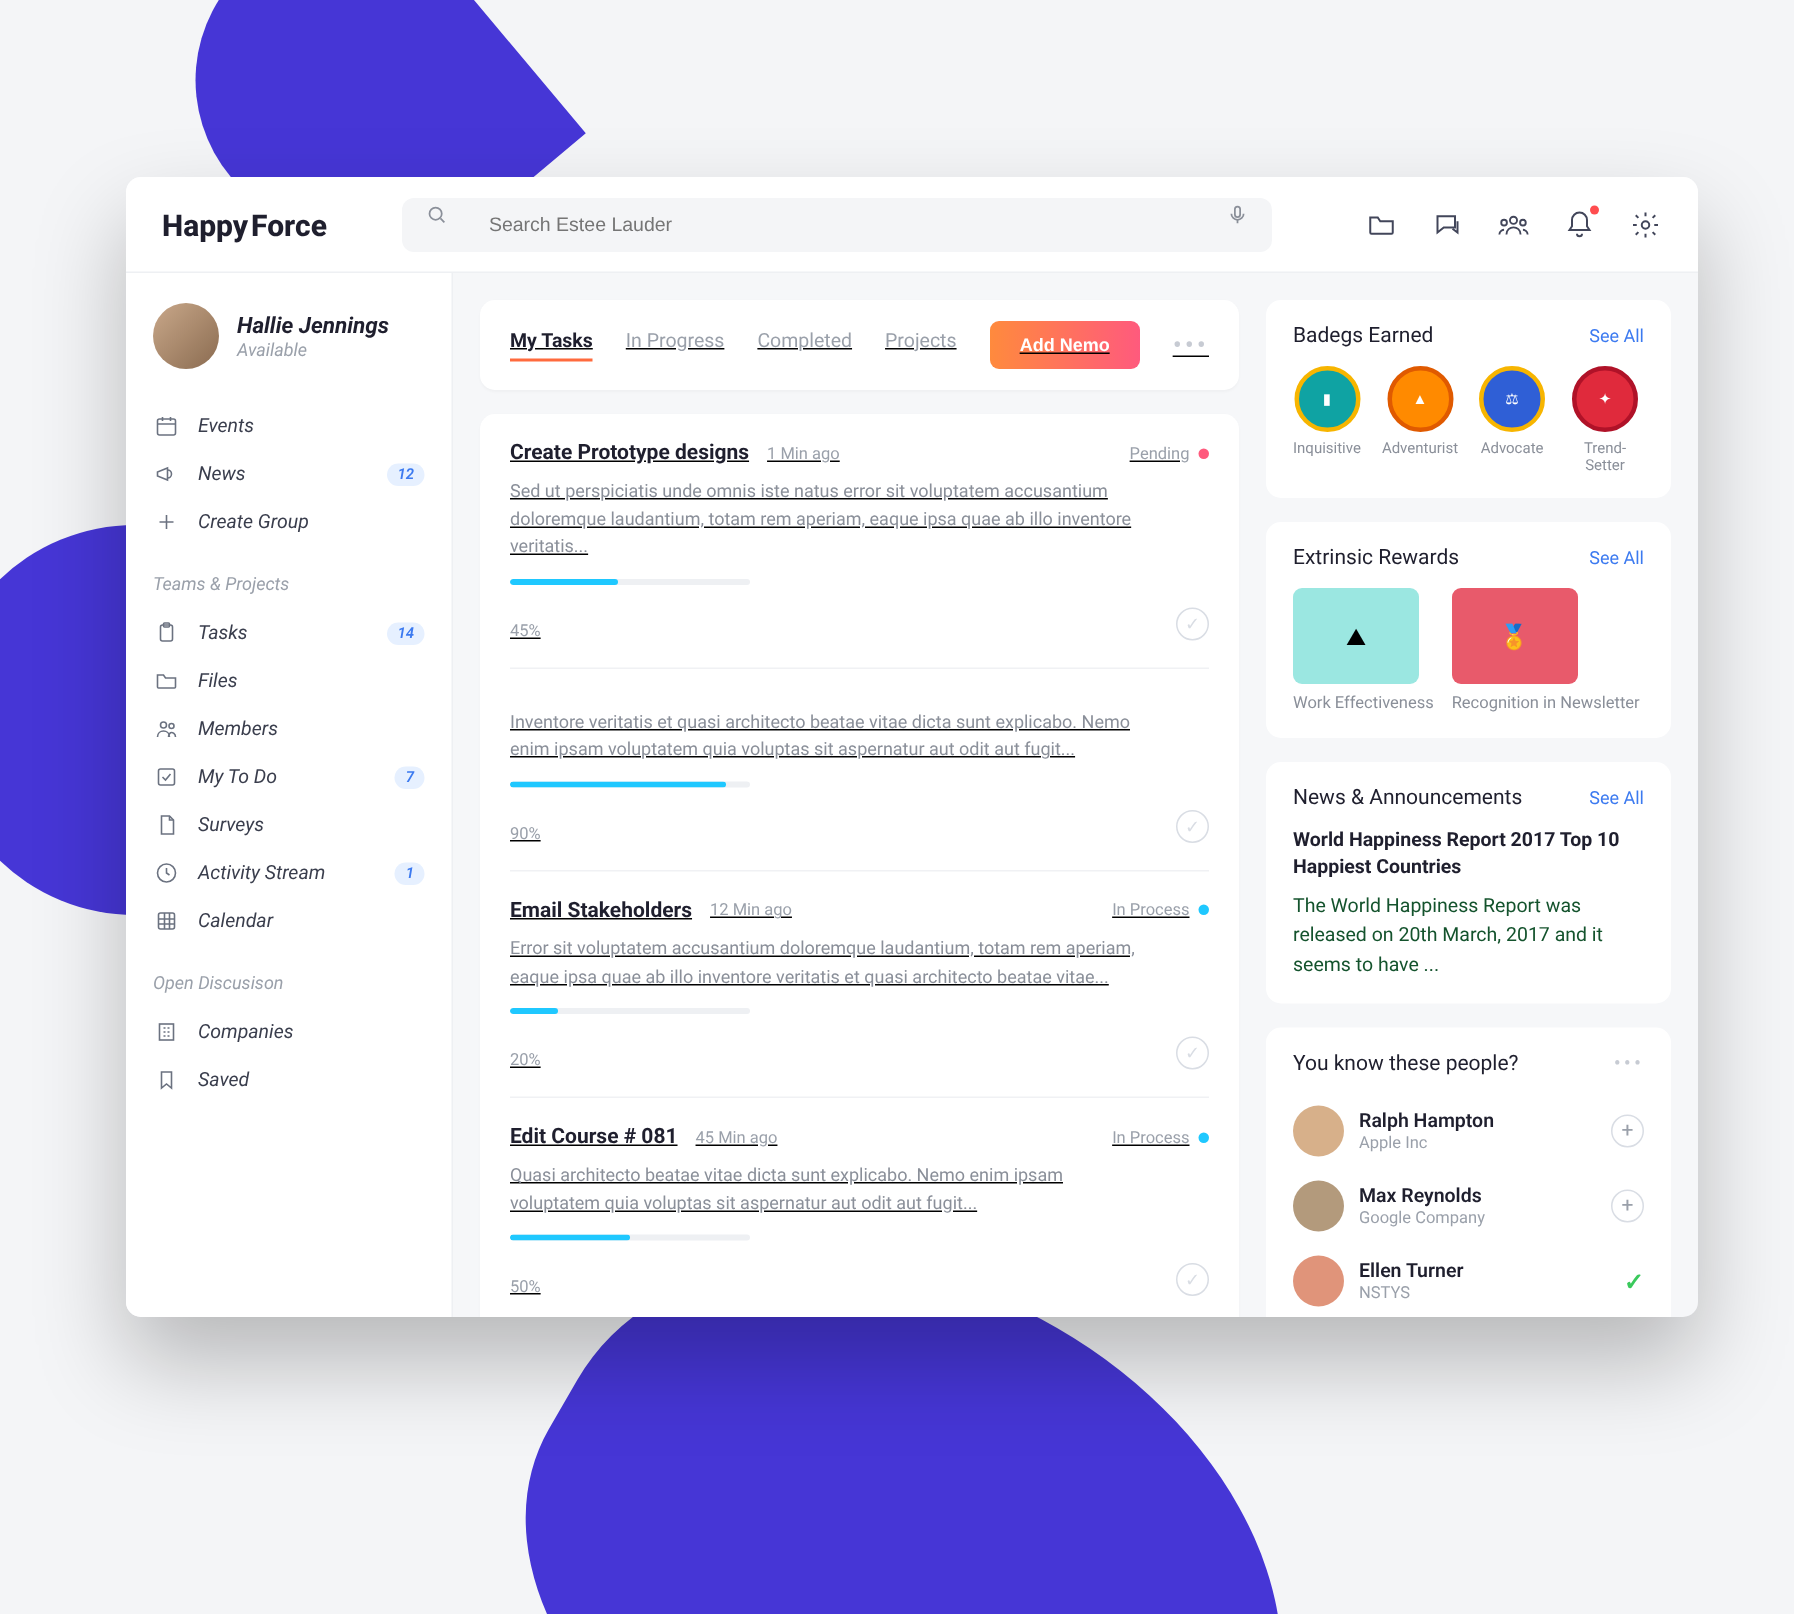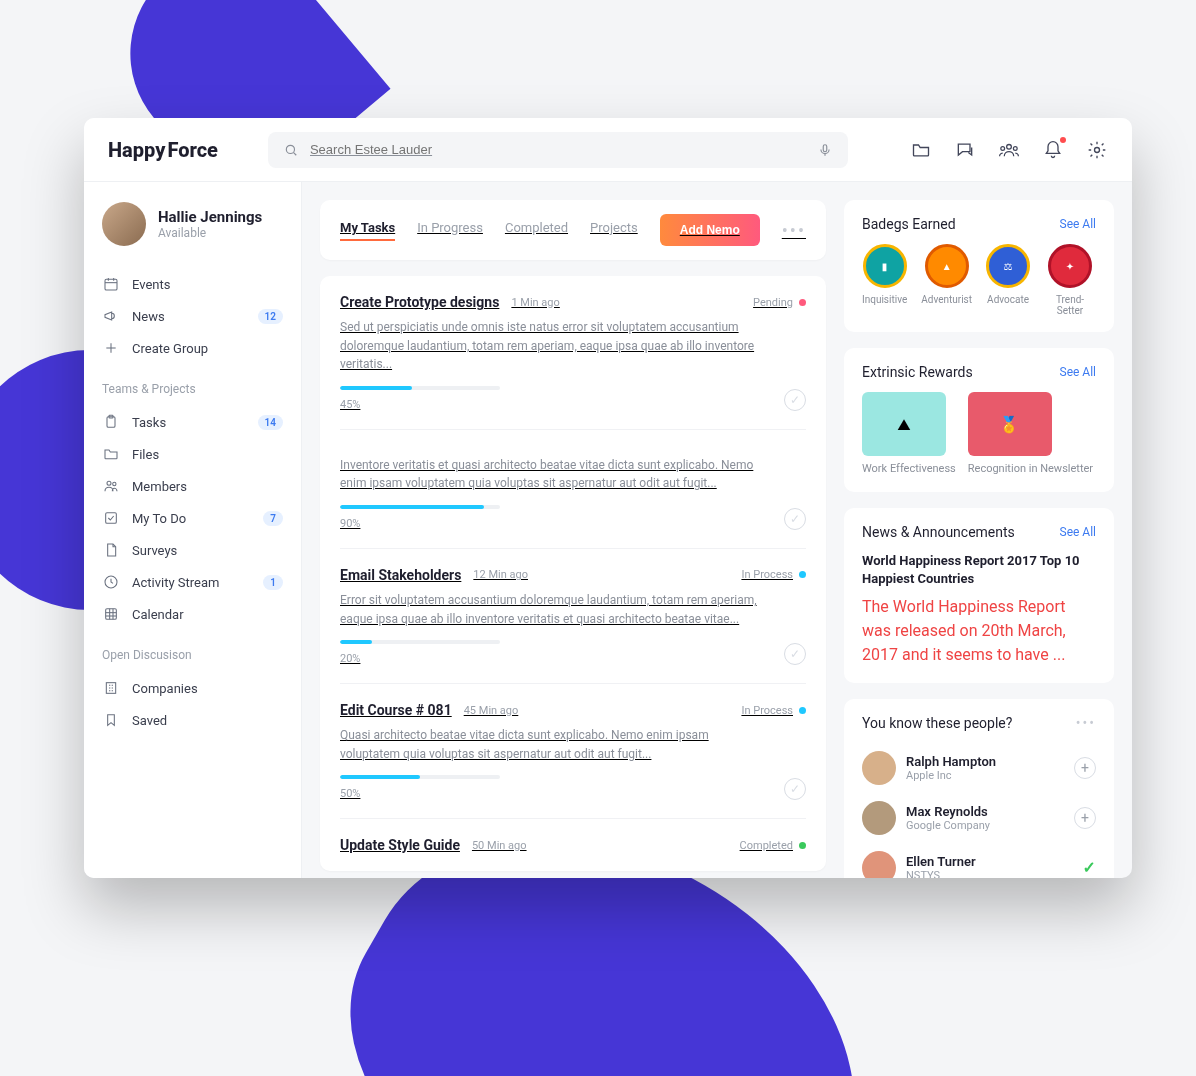--- a/index.html
+++ b/index.html
@@ -42,44 +42,43 @@
     border-bottom: 1px solid #eef0f3;
   }
   .logo { display: flex; align-items: center; gap: 2px; font-weight: 800; font-size: 20px; color: #1f1f2e; }
   .search {
     flex: 1;
     max-width: 580px;
     height: 36px;
     background: #f4f5f7;
     border-radius: 8px;
     display: flex;
-    align-items: center;
     padding: 0 12px;
-    gap: 8px;
+    gap: 24px;
     color: #8a8f99;
     margin-left: 30px;
-    text-decoration: underline;
   }
   .search input {
     flex: 1; border: 0; background: transparent; outline: none; font-size: 13px; color: #555;
   }
   .top-icons { margin-left: auto; display: flex; align-items: center; gap: 22px; color: #42465a; }
   .icn { width: 22px; height: 22px; display: inline-flex; align-items: center; justify-content: center; }
   .notif-dot { position: relative; }
   .notif-dot::after { content: ''; position: absolute; top: -2px; right: -2px; width: 6px; height: 6px; background: #ff4d4f; border-radius: 50%; }
 
   .body { flex: 1; display: flex; overflow: hidden; }
 
   
   .sidebar {
     width: 218px;
     background: #fff;
     padding: 20px 18px;
     overflow-y: auto;
     border-right: 1px solid #eef0f3;
+    font-style: italic;
   }
   .profile { display: flex; gap: 12px; align-items: center; margin-bottom: 22px; }
   .avatar-lg { width: 44px; height: 44px; border-radius: 50%; background: linear-gradient(135deg,#c9a88a,#8a6b50); }
   .profile-name { font-weight: 700; font-size: 15px; color: #1f1f2e; }
   .profile-status { font-size: 12px; color: #9aa0aa; }
   .section-title { font-size: 12px; color: #9aa0aa; margin: 18px 0 10px; }
   .nav-item {
     display: flex; align-items: center; gap: 12px;
     padding: 8px 0; font-size: 13px; color: #3a3e4d; cursor: pointer;
   }
@@ -122,21 +121,21 @@
   .dot-done { background: #3ac95c; }
   .task-desc { font-size: 12px; color: #8a8f99; margin-top: 8px; line-height: 1.55; max-width: 92%; }
   .ring {
     position: absolute; right: 0; bottom: 18px;
     width: 22px; height: 22px; border: 1px solid #d9dde4; border-radius: 50%;
     display: flex; align-items: center; justify-content: center; color: #d9dde4; font-size: 12px;
   }
   .prog { margin-top: 12px; }
   .bar { width: 160px; height: 4px; background: #eef0f3; border-radius: 2px; overflow: hidden; }
   .bar > span { display: block; height: 100%; background: #1fc8ff; border-radius: 2px; }
-  .pct { font-size: 11px; color: #9aa0aa; margin-top: 8px; }
+  .pct { font-size: 11px; color: #9aa0aa; margin-top: 24px; }
 
   
   .rcard { background: #fff; border-radius: 10px; padding: 16px 18px; margin-bottom: 16px; }
   .rhead { display: flex; align-items: center; justify-content: space-between; margin-bottom: 12px; }
   .rtitle { font-size: 14px; font-weight: 400; color: #1f1f2e; }
   .see-all { font-size: 12px; color: #3c7af0; cursor: pointer; }
 
   .badges { display: flex; gap: 14px; justify-content: space-between; }
   .badge { text-align: center; font-size: 10px; color: #8a8f99; }
   .badge-circle { width: 44px; height: 44px; border-radius: 50%; display: flex; align-items: center; justify-content: center; color: #fff; margin: 0 auto 6px; border: 3px solid; }
@@ -145,21 +144,21 @@
   .b3 { background: #2f5fd6; border-color: #f7b500; }
   .b4 { background: #e02a3c; border-color: #b01228; }
 
   .rewards { display: flex; gap: 12px; }
   .reward-tile { width: 84px; height: 64px; border-radius: 6px; display: flex; align-items: center; justify-content: center; }
   .reward-label { font-size: 11px; color: #8a8f99; margin-top: 6px; line-height: 1.3; }
   .rw1 { background: #9be7e1; }
   .rw2 { background: #e85a6b; }
 
   .news-title { font-size: 13px; font-weight: 700; color: #1f1f2e; line-height: 1.4; margin-bottom: 6px; }
-  .news-body { font-size: 16px; color: #ef4444; line-height: 1.5; }
+  .news-body { font-size: 13px; color: #14532d; line-height: 1.5; }
 
   .people-item { display: flex; align-items: center; gap: 10px; padding: 8px 0; }
   .avatar-sm { width: 34px; height: 34px; border-radius: 50%; background: #cfcfcf; }
   .person-name { font-size: 13px; font-weight: 600; color: #1f1f2e; }
   .person-sub { font-size: 11px; color: #9aa0aa; }
   .plus-ring { margin-left: auto; width: 22px; height: 22px; border: 1px solid #d9dde4; border-radius: 50%; display: flex; align-items: center; justify-content: center; color: #9aa0aa; font-size: 14px; }
   .check-green { margin-left: auto; color: #3ac95c; font-size: 16px; font-weight: 700; }
 </style>
 </head>
 <body>

